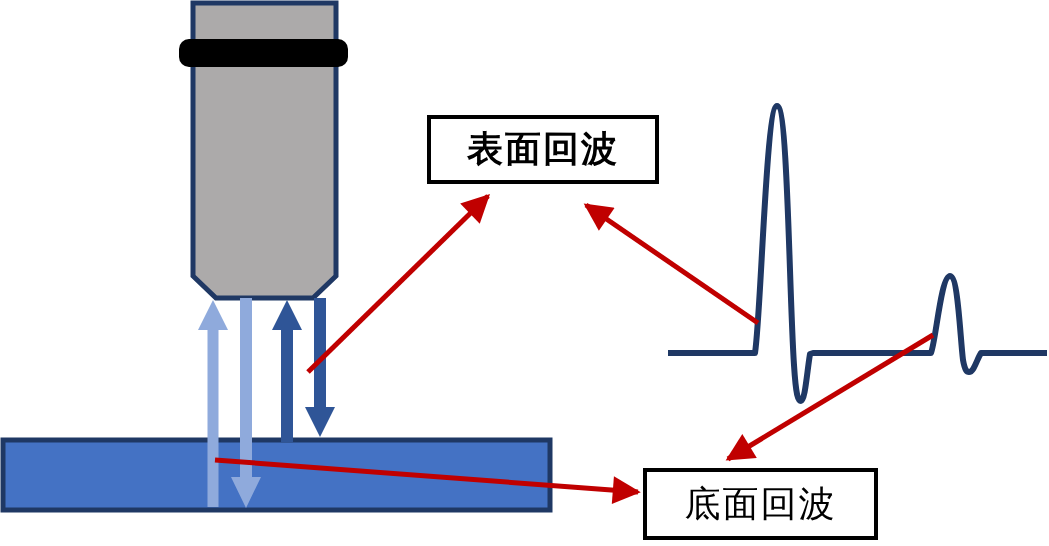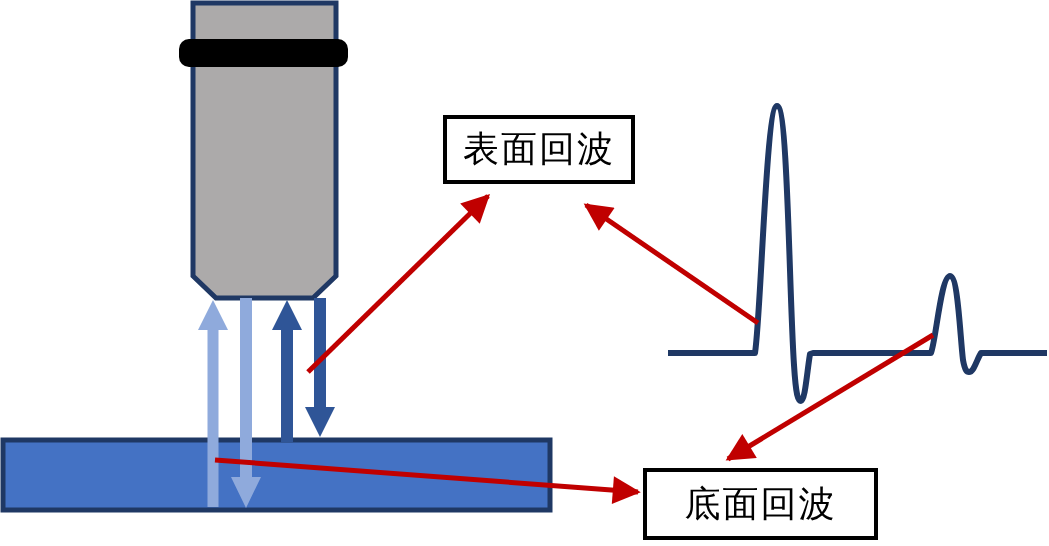--- a/index.html
+++ b/index.html
@@ -23,21 +23,21 @@
     display: flex;
     align-items: center;
     justify-content: center;
   }
   .label-box span {
     font-size: 36px;
     color: #000000;
     letter-spacing: 2px;
     white-space: nowrap;
   }
-  .box-surface { left: 443px; top: 115px; width: 192px; height: 69px; }
+  .box-surface { left: 427px; top: 115px; width: 232px; height: 69px; font-weight: bold; }
   .box-bottom  { left: 643px; top: 468px; width: 235px; height: 72px; text-align: center; }
 </style>
 </head>
 <body>
 
 <div class="canvas">
 
   <svg class="diagram-svg" width="1049" height="546" viewBox="0 0 1049 546">
     <defs>
       <marker id="redhead" viewBox="0 0 10 10" refX="9" refY="5" markerUnits="userSpaceOnUse" markerWidth="36" markerHeight="28" orient="auto">

